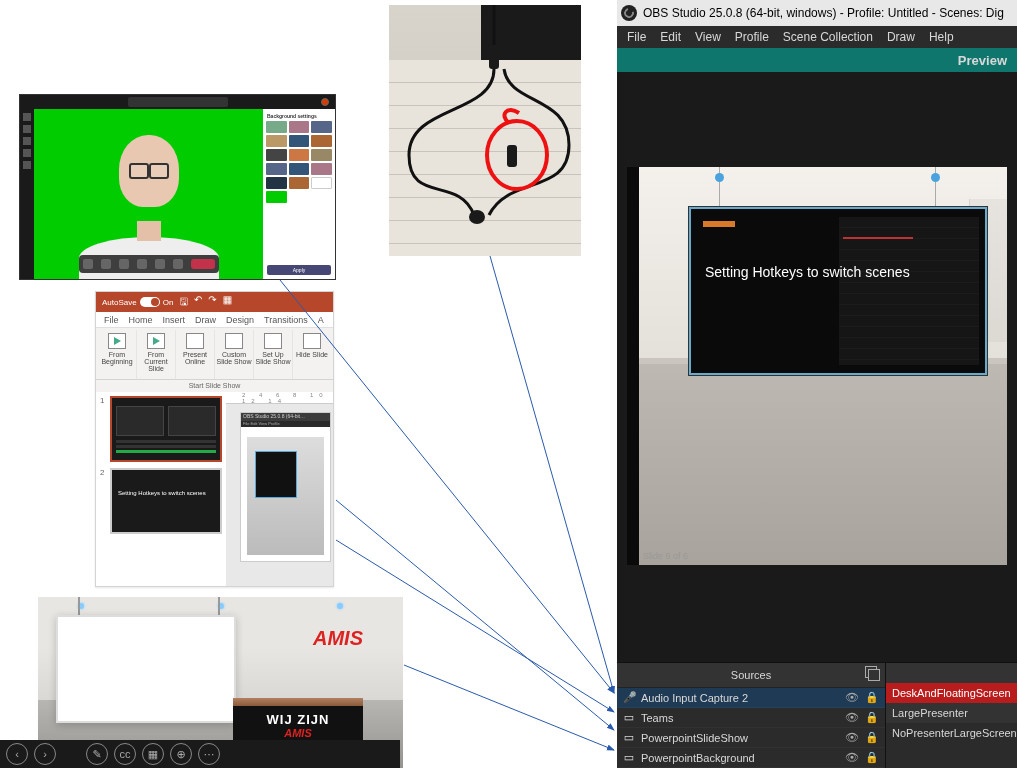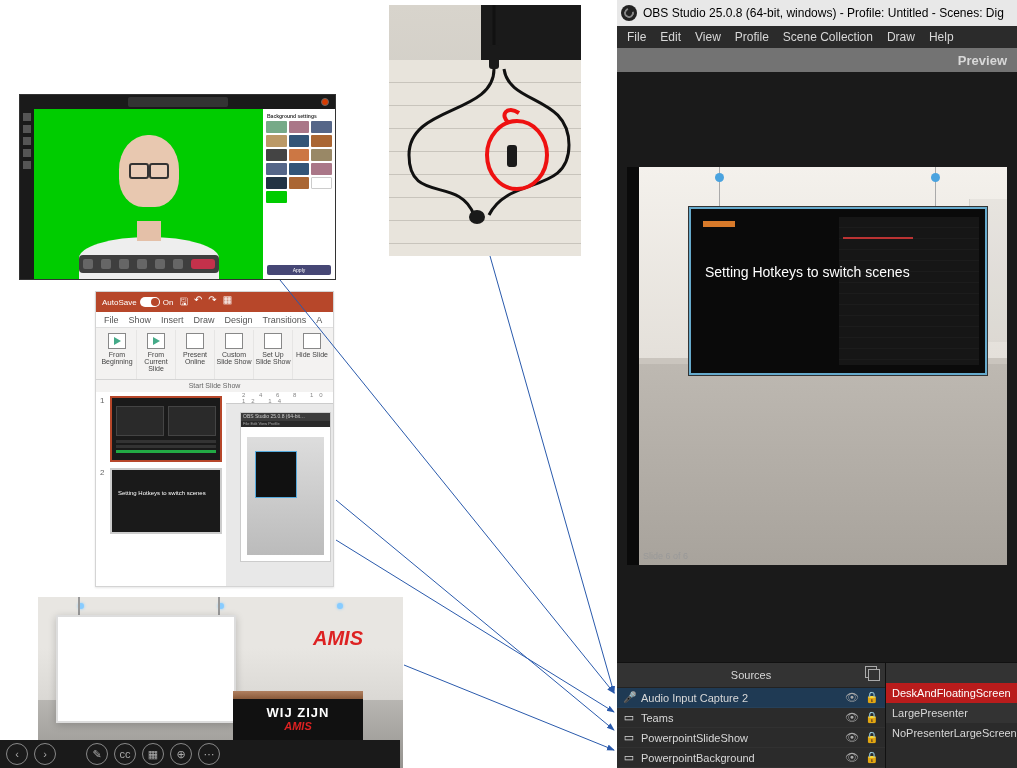--- a/index.html
+++ b/index.html
@@ -72,39 +72,39 @@
   .miniobS .titlebar{height:8px;background:#3c3c3c;font-size:5px;color:#ccc;padding:0 2px}
   .miniobS .menu{height:6px;background:#2a2a2a;font-size:4px;color:#aaa;padding:0 2px}
   .miniobS .scene{position:absolute;left:6px;top:24px;right:6px;bottom:6px;background:linear-gradient(#ddd 0%,#ccc 50%,#bbb 100%)}
   .miniobS .slide{position:absolute;left:10%;top:12%;width:55%;height:40%;background:#111;border:1px solid #5ad}
 
   
   .vset{left:38px;top:597px;width:365px;height:171px;background:linear-gradient(#e8e6e2 30%,#c8c6c2);position:absolute;overflow:hidden}
   .vset .floor{position:absolute;bottom:0;left:0;right:0;height:40%;background:linear-gradient(#b8b6b2,#969490)}
   .vset .screen{position:absolute;left:18px;top:18px;width:180px;height:108px;background:#fff;border:2px solid #ddd;box-shadow:0 2px 8px rgba(0,0,0,.2)}
   .vset .hanger{position:absolute;top:0;width:2px;height:18px;background:#999}
-  .vset .pod{position:absolute;bottom:17px;left:195px;width:130px;height:60px}
+  .vset .pod{position:absolute;bottom:10px;left:195px;width:130px;height:60px}
   .pod .top{height:8px;background:linear-gradient(#b08060,#8a5a3a)}
   .pod .body{height:52px;background:#111;color:#fff;text-align:center;padding-top:6px}
   .pod .body .w{font-size:13px;font-weight:700;letter-spacing:1px}
   .pod .body .a{font-size:11px;color:#d22;font-weight:700;font-style:italic}
   .vset .logo{position:absolute;right:40px;top:30px;color:#d22;font-size:20px;font-weight:700;font-style:italic}
   .lamp{position:absolute;width:6px;height:6px;background:#8cf;border-radius:50%;box-shadow:0 0 3px #8cf}
 
   
   .presbar{left:0;bottom:0;height:28px;width:400px;background:#1a1a1a;display:flex;align-items:center;gap:6px;padding:0 6px}
   .pbtn{width:22px;height:22px;border:1.5px solid #888;border-radius:50%;display:flex;align-items:center;justify-content:center;color:#aaa;font-size:11px}
 
   
   .obs{left:617px;top:0;right:0;bottom:0;background:#2b2b2b;position:absolute;display:flex;flex-direction:column}
   .obs-title{height:26px;background:#e8e8e8;color:#000;font-size:12px;display:flex;align-items:center;padding:0 4px;gap:6px}
   .obs-logo{width:16px;height:16px;background:#222;border-radius:50%;position:relative}
   .obs-logo::after{content:"";position:absolute;inset:3px;border:2px solid #888;border-radius:50%;border-top-color:transparent;transform:rotate(30deg)}
   .obs-menu{height:22px;background:#2b2b2b;display:flex;align-items:center;gap:14px;padding:0 10px;color:#d8d8d8;font-size:12px}
-  .obs-preview-label{height:22px;background:#737373;color:#d8d8d8;font-size:13px;font-weight:600;display:flex;align-items:center;justify-content:flex-end;padding:12px 10px}
+  .obs-preview-label{height:22px;background:#0f766e;color:#d8d8d8;font-size:13px;font-weight:600;display:flex;align-items:center;justify-content:flex-end;padding:12px 10px}
   .obs-canvas{flex:1;background:#1a1a1a;position:relative;padding:10px;display:flex;align-items:flex-start;justify-content:center}
   .scene-preview{margin-top:85px;width:380px;height:398px;background:#000;position:relative}
   .room{position:absolute;inset:0;background:linear-gradient(180deg,#f0ede8 0%,#e4e0da 48%,#beb9b2 48%,#a8a39c 100%)}
   .room::before{content:"";position:absolute;left:0;top:0;width:12px;height:100%;background:#0a0a0a}
   .room .backwall{position:absolute;left:12px;right:0;top:0;height:48%;background:linear-gradient(#f4f1ec,#e4e0da)}
   .room .panel1{position:absolute;right:0;top:8%;width:38px;height:36%;background:rgba(0,0,0,.04);border-left:1px solid rgba(0,0,0,.08)}
   .room .step{position:absolute;left:12px;right:0;top:48%;height:6px;background:#cac5be}
   .float{position:absolute;left:62px;top:40px;width:298px;height:168px;background:#0a0a0a;border:2px solid #6ac;outline:1px solid #333}
   .float .accent{position:absolute;left:12px;top:12px;width:32px;height:6px;background:#d87a2a}
   .float .txt{position:absolute;left:14px;top:54px;color:#fff;font-size:14px;line-height:1.35}
@@ -213,21 +213,21 @@
     </div>
     <div class="qat">
         <span>🖫</span>
         <span>↶</span>
         <span>↷</span>
         <span>▦</span>
       </div>
   </div>
   <div class="ppt-tabs">
     <span>File</span>
-    <span>Show</span>
+    <span>Home</span>
     <span>Insert</span>
     <span>Draw</span>
     <span>Design</span>
     <span>Transitions</span>
     <span>A</span>
   </div>
   <div class="ribbon">
     <div class="rbtn">
         <div class="ricon play"></div>
         <span>From Beginning</span>

